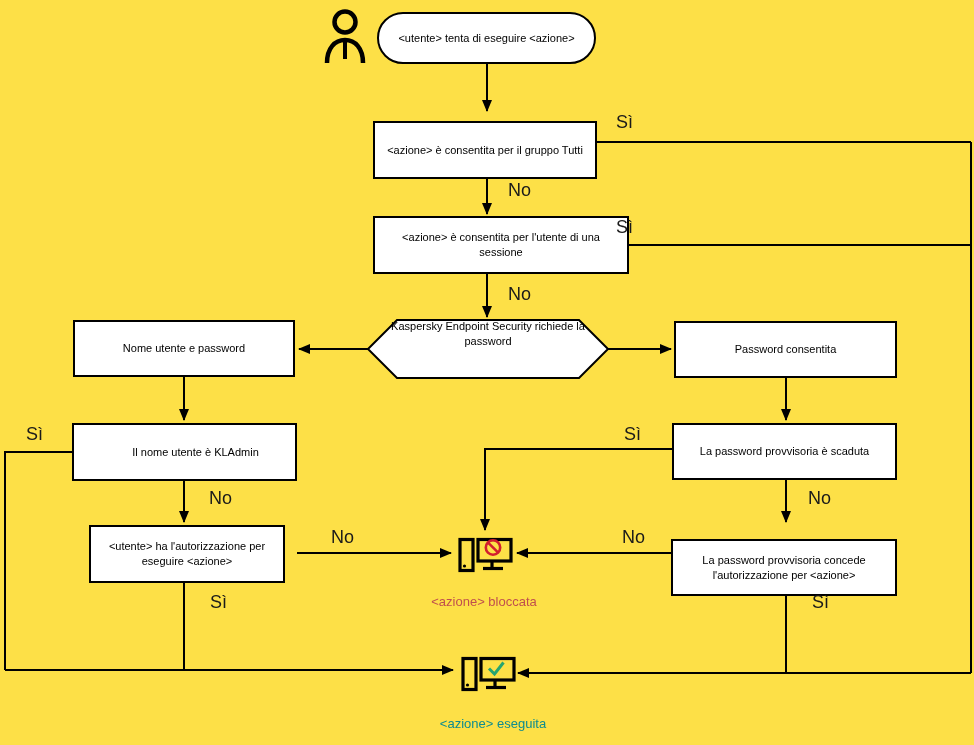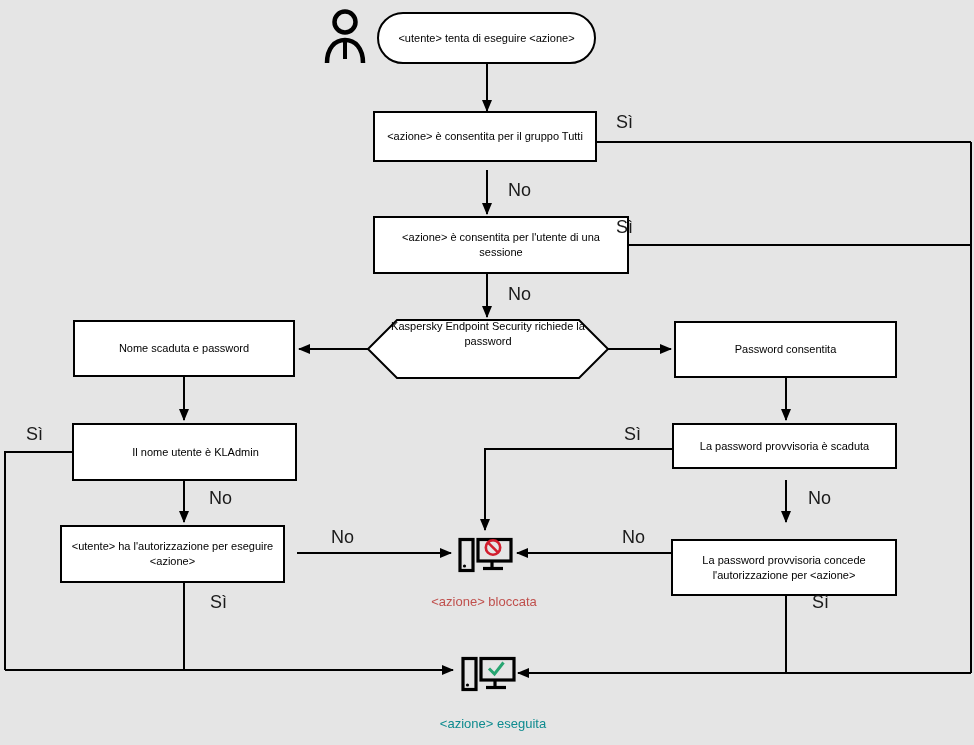--- a/index.html
+++ b/index.html
@@ -1,17 +1,17 @@
 <!DOCTYPE html>
 <html><head>
 <meta charset="utf-8">
 <style>
   html,body{margin:0;padding:0;background:#ffffff;}
   .canvas{
-    position:relative;width:974px;height:745px;background:#e5e5e5;
+    position:relative;width:974px;height:745px;background:#fde047;
     font-family:"Liberation Sans",sans-serif;color:#000;overflow:hidden;
   }
   .canvas svg{position:absolute;left:0;top:0;}
   .node{
     position:absolute;box-sizing:border-box;border:2px solid #000;background:#fff;
     display:flex;align-items:center;justify-content:center;text-align:center;
     font-size:11px;line-height:1.35;padding:2px 9px;
   }
   .ellipse{border-radius:27px;}
   .hex-text{
@@ -91,35 +91,35 @@
       <path d="M495,680 V686" stroke="#000" stroke-width="3.2" fill="none"></path>
       <path d="M486,687.5 H506" stroke="#000" stroke-width="3.2" fill="none"></path>
       <g>
         <path d="M489,668.5 L494.5,674 L503.5,662.5" fill="none" stroke="#27a571" stroke-width="3"></path>
       </g>
     </g>
   </svg>
 
   <div class="node ellipse" style="left:377px;top:12px;width:219px;height:52px;">&lt;utente&gt; tenta di eseguire &lt;azione&gt;</div>
 
-  <div class="node" style="left:373px;top:111px;width:224px;height:51px;">&lt;azione&gt; è consentita per il gruppo Tutti</div>
+  <div class="node" style="left:373px;top:121px;width:224px;height:58px;">&lt;azione&gt; è consentita per il gruppo Tutti</div>
 
   <div class="node" style="left:373px;top:216px;width:256px;height:58px;">&lt;azione&gt; è consentita per l'utente di una sessione</div>
 
   <div class="hex-text" style="left:388px;top:308px;width:200px;height:51px;">Kaspersky Endpoint Security richiede la password</div>
 
-  <div class="node" style="left:73px;top:320px;width:222px;height:57px;">Nome scaduta e password</div>
+  <div class="node" style="left:73px;top:320px;width:222px;height:57px;">Nome utente e password</div>
 
   <div class="node" style="left:674px;top:321px;width:223px;height:57px;">Password consentita</div>
 
   <div class="node" style="left:72px;top:423px;width:225px;height:58px;padding-left:31px;">Il nome utente è KLAdmin</div>
 
-  <div class="node" style="left:60px;top:525px;width:225px;height:58px;">&lt;utente&gt; ha l'autorizzazione per eseguire &lt;azione&gt;</div>
+  <div class="node" style="left:89px;top:525px;width:196px;height:58px;">&lt;utente&gt; ha l'autorizzazione per eseguire &lt;azione&gt;</div>
 
-  <div class="node" style="left:672px;top:423px;width:225px;height:46px;">La password provvisoria è scaduta</div>
+  <div class="node" style="left:672px;top:423px;width:225px;height:57px;">La password provvisoria è scaduta</div>
 
   <div class="node" style="left:671px;top:525px;width:226px;height:57px;margin-top:14px;">La password provvisoria concede l'autorizzazione per &lt;azione&gt;</div>
 
   <div class="edge-label" style="left:616px;top:112px;">Sì</div>
   <div class="edge-label" style="left:508px;top:180px;">No</div>
   <div class="edge-label" style="left:616px;top:217px;">Sì</div>
   <div class="edge-label" style="left:508px;top:284px;">No</div>
   <div class="edge-label" style="left:26px;top:424px;">Sì</div>
   <div class="edge-label" style="left:209px;top:488px;">No</div>
   <div class="edge-label" style="left:331px;top:527px;">No</div>

